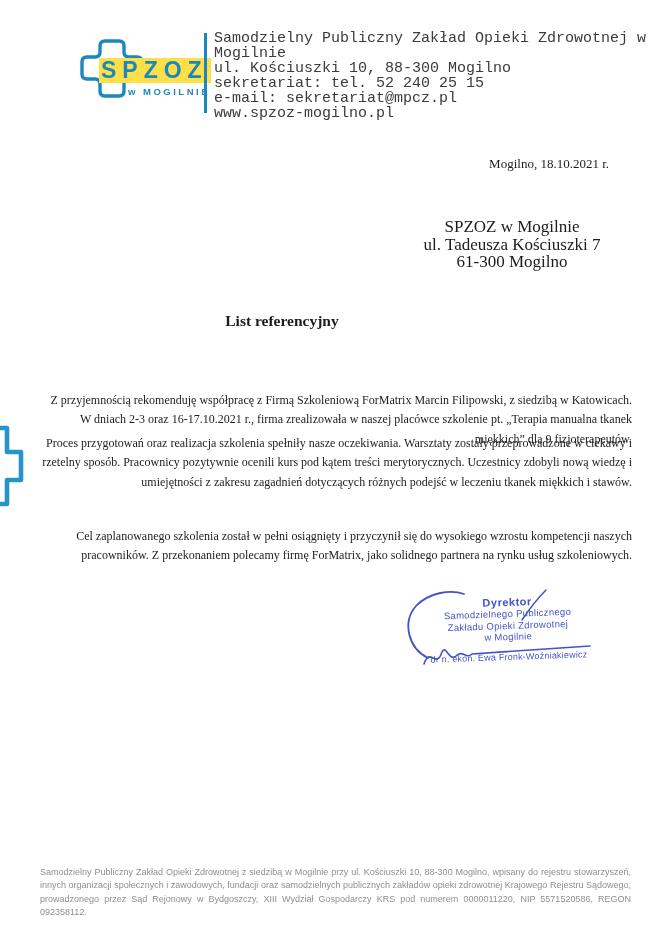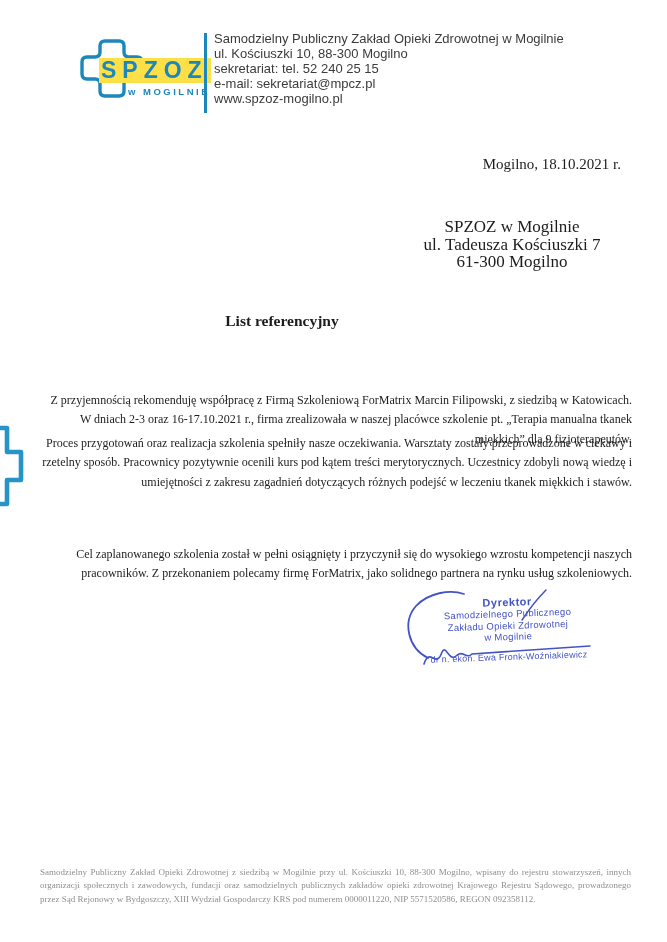--- a/index.html
+++ b/index.html
@@ -22,52 +22,52 @@
   }
   .logo-location{
     position:absolute;left:126px;top:86px;
     font-family:"Liberation Sans", sans-serif;
     font-size:9.5px;font-weight:bold;letter-spacing:2.5px;
     color:#1c87bd;background:#ffffff;padding:0 2px;line-height:1.2;
   }
   .lh-divider{position:absolute;left:204px;top:33px;width:3px;height:80px;background:#1c87bd;}
   .contact-block{
     position:absolute;left:214px;top:32px;
-    font-family:Liberation Sans, sans-serif;
-    font-size:13px;line-height:14.9px;color:#3b3b3b;
+    font-family:Liberation Mono, monospace;
+    font-size:15px;line-height:14.9px;color:#3b3b3b;
   }
   
-  .dateline{position:absolute;top:156px;right:46px;font-size:15px;text-align:center;}
+  .dateline{position:absolute;top:156px;right:58px;font-size:13px;text-align:center;}
   .recipient{position:absolute;top:218px;right:50px;width:210px;text-align:center;
     font-size:17px;line-height:17.6px;}
   
   .letter-title{position:absolute;top:312px;left:0;width:564px;text-align:center;
     font-size:15.5px;font-weight:bold;}
   .para{position:absolute;left:40px;width:592px;font-size:12px;line-height:19.3px;
     text-align:right;}
   .para-1{top:379px;}
   .para-2{top:422px;}
-  .para-3{top:533px;}
+  .para-3{top:515px;}
   
   .watermark{position:absolute;left:-2px;top:423px;}
   
   .stamp{
     position:absolute;left:408px;top:596px;width:200px;
     transform:rotate(-2deg);
     font-family:"Liberation Sans", sans-serif;
     color:#4353c6;text-align:center;
   }
   .stamp-line-0{font-size:11px;font-weight:bold;letter-spacing:.5px;}
   .stamp-line{font-size:9.5px;line-height:11.5px;letter-spacing:.3px;}
   .signer{margin-top:9px;font-size:9px;letter-spacing:.2px;white-space:nowrap;}
   .signature-svg{position:absolute;left:398px;top:586px;pointer-events:none;}
   
   .footer-note{
     position:absolute;left:40px;top:866px;width:591px;
-    font-family:Liberation Serif, serif;
+    font-family:Liberation Sans, sans-serif;
     font-size:9px;line-height:13.4px;color:#8f8f8f;
     text-align:justify;
   }
 </style>
 </head>
 <body>
 
 <div class="page">
 
   <div class="letterhead">

